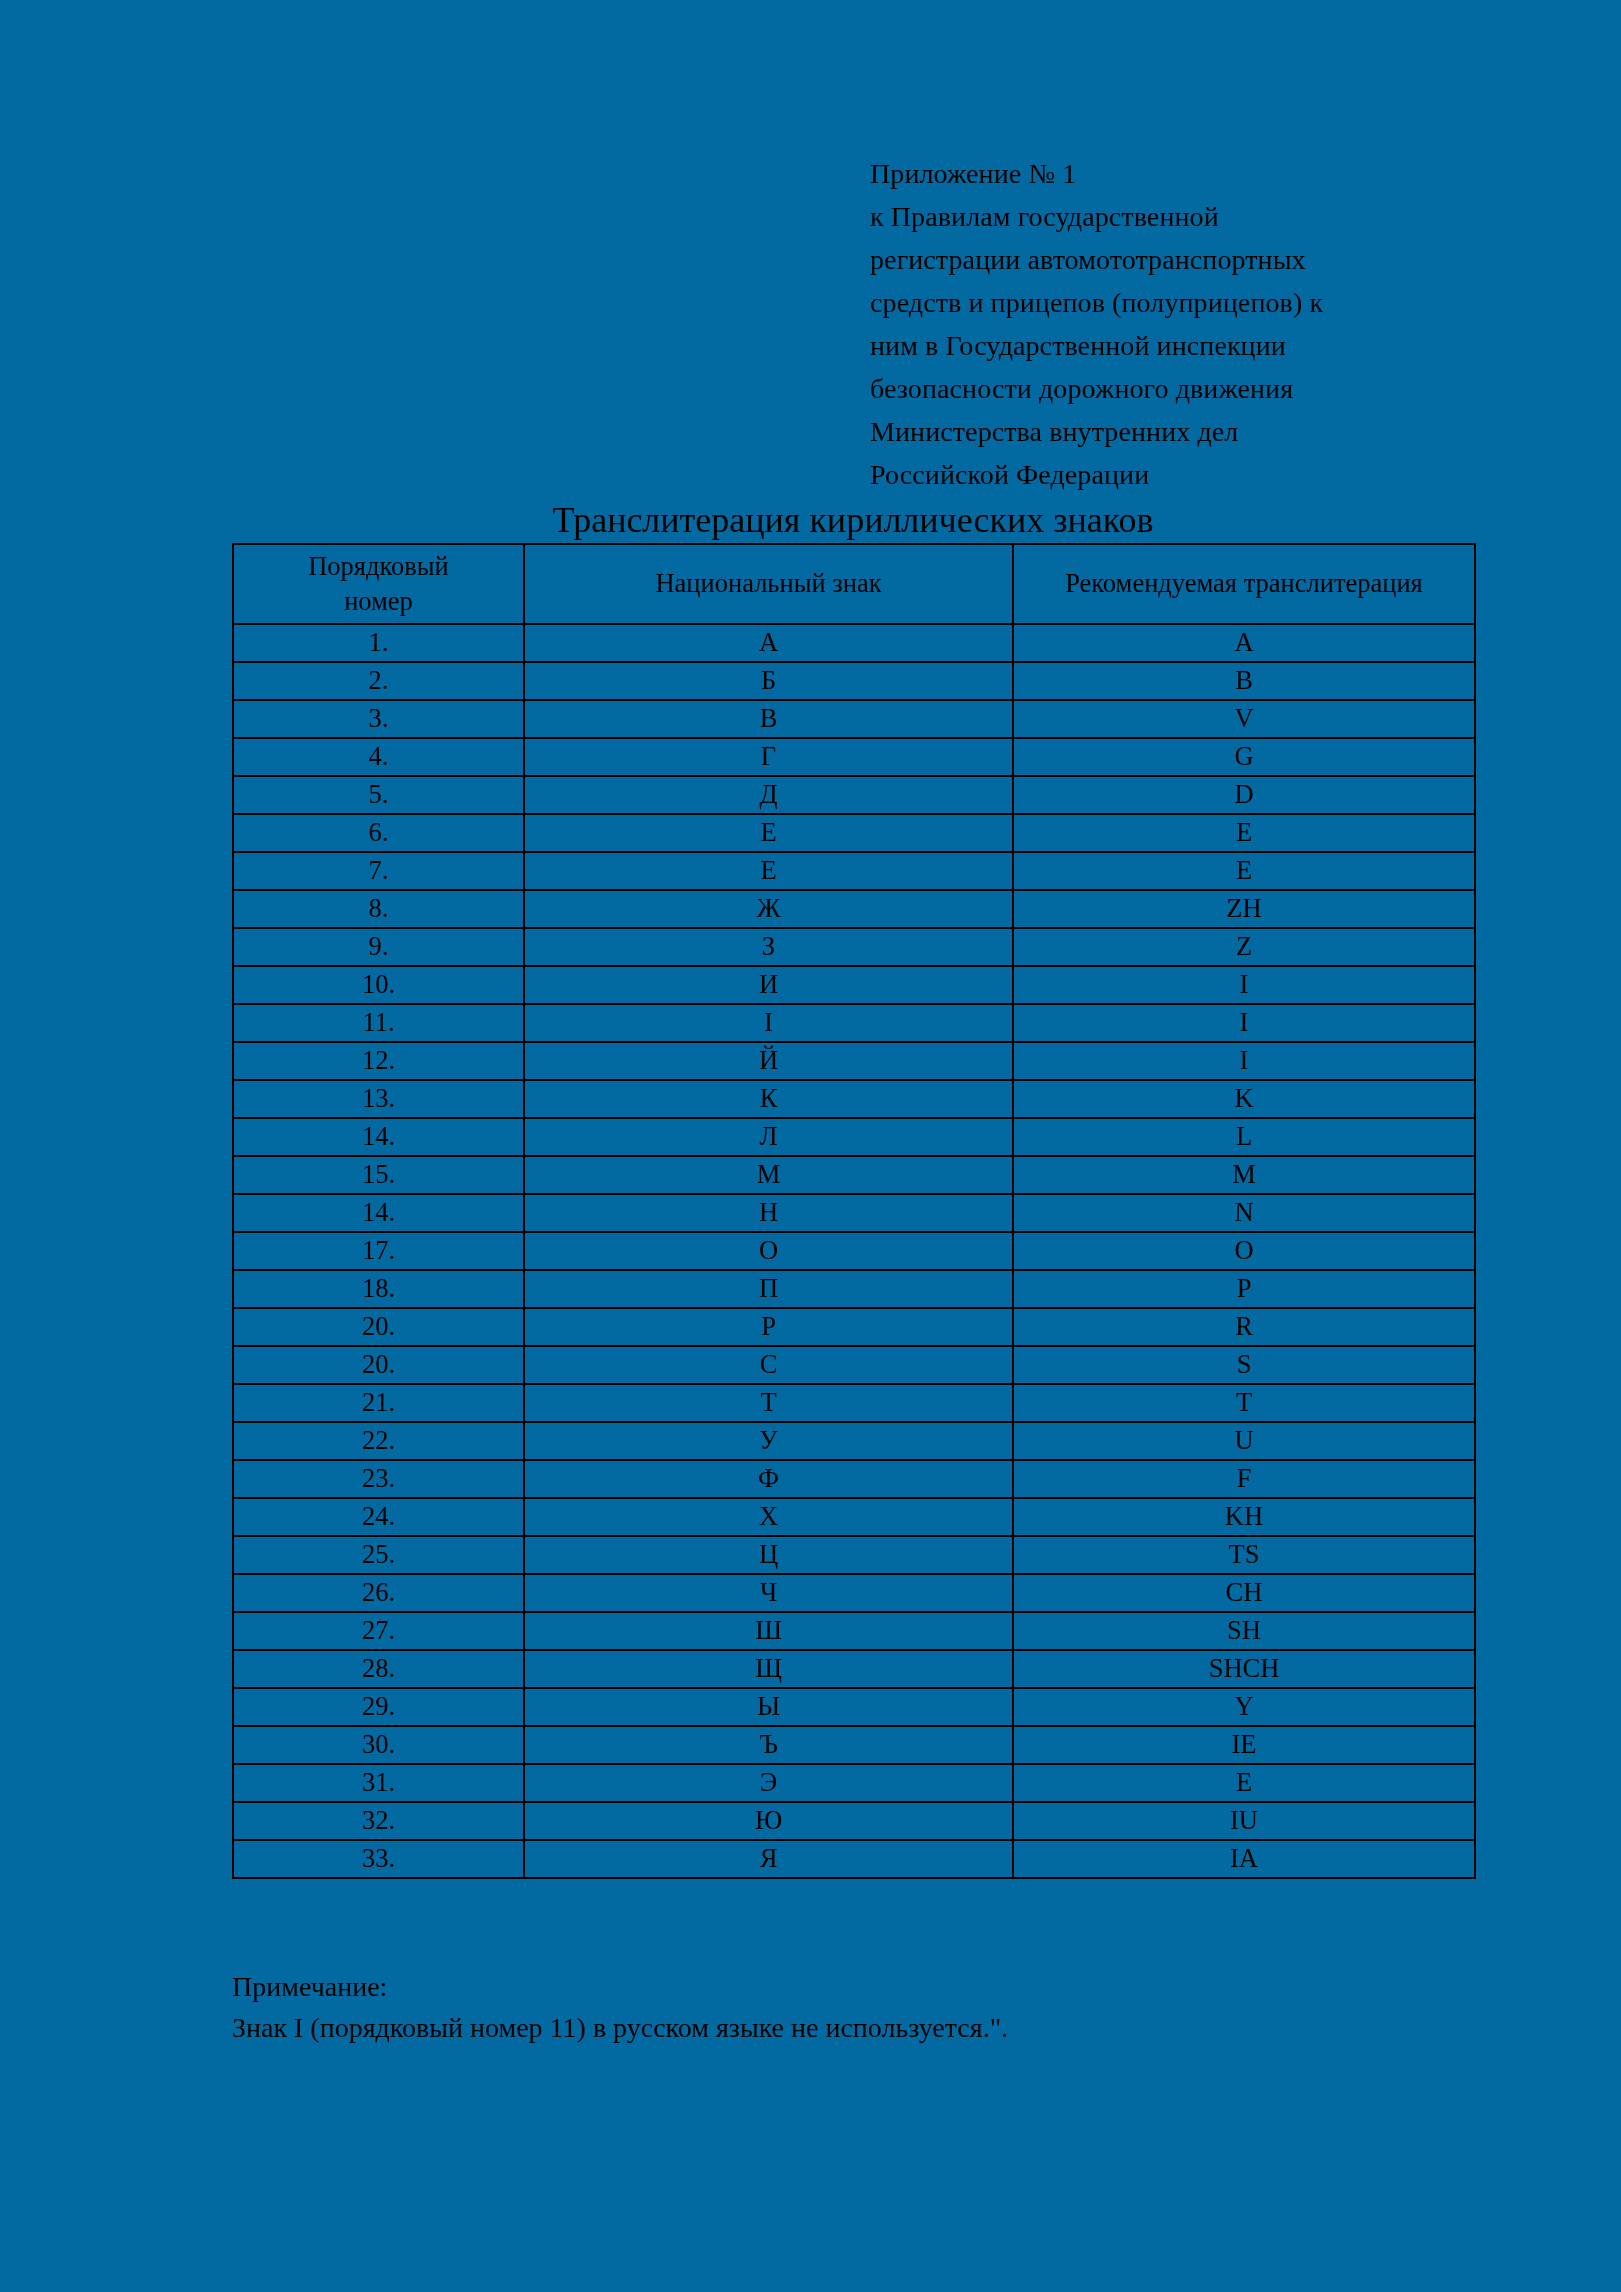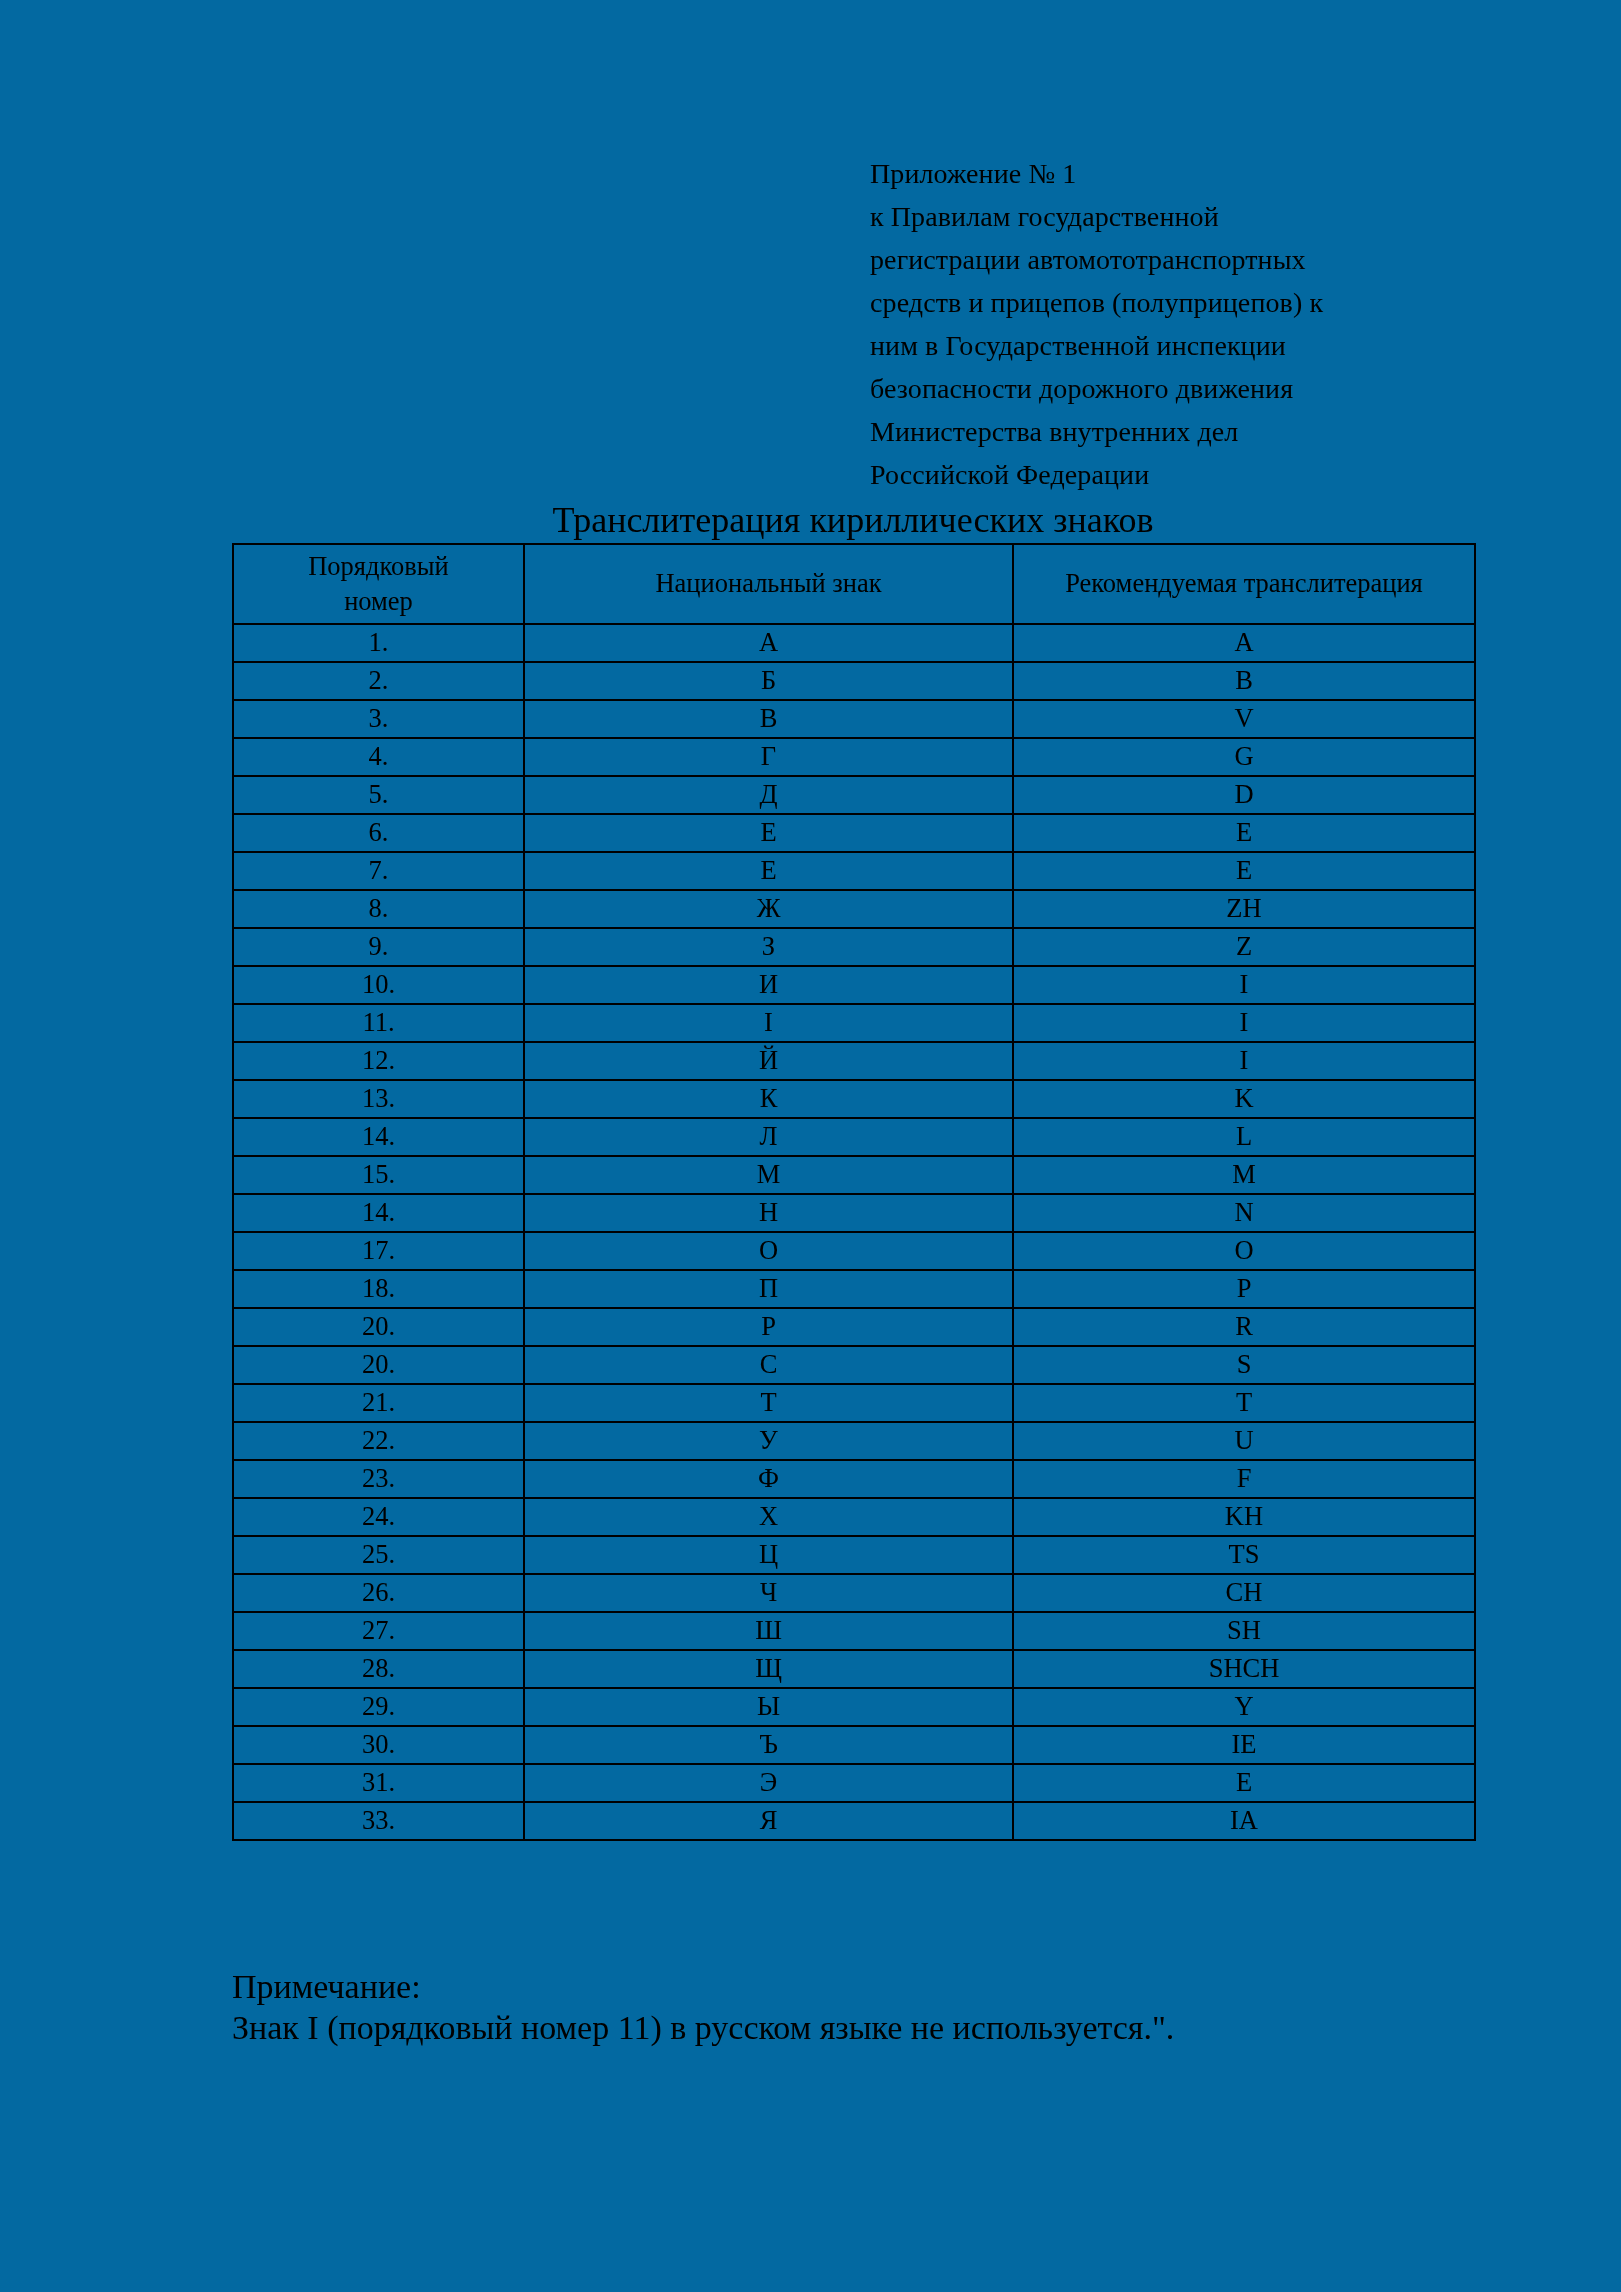--- a/index.html
+++ b/index.html
@@ -86,21 +86,21 @@
   }
 
   
   .note-block {
     position: absolute;
     left: 232px;
     top: 1966px;
     width: 1176px;
   }
   .note-line {
-    font-size: 34px;
+    font-size: 28px;
     line-height: 41px;
     white-space: nowrap;
   }
 </style>
 </head>
 <body>
 
 <div class="page">
 
   <div class="header-block">
@@ -283,20 +283,25 @@
             <td>30.</td>
             <td>Ъ</td>
             <td>IE</td>
           </tr>
           <tr>
             <td>31.</td>
             <td>Э</td>
             <td>E</td>
           </tr>
           <tr>
+            <td>32.</td>
+            <td>Ю</td>
+            <td>IU</td>
+          </tr>
+          <tr>
             <td>33.</td>
             <td>Я</td>
             <td>IA</td>
           </tr>
         </tbody>
     </table>
   </div>
 
   <div class="note-block">
     <div class="note-line">Примечание:</div>

